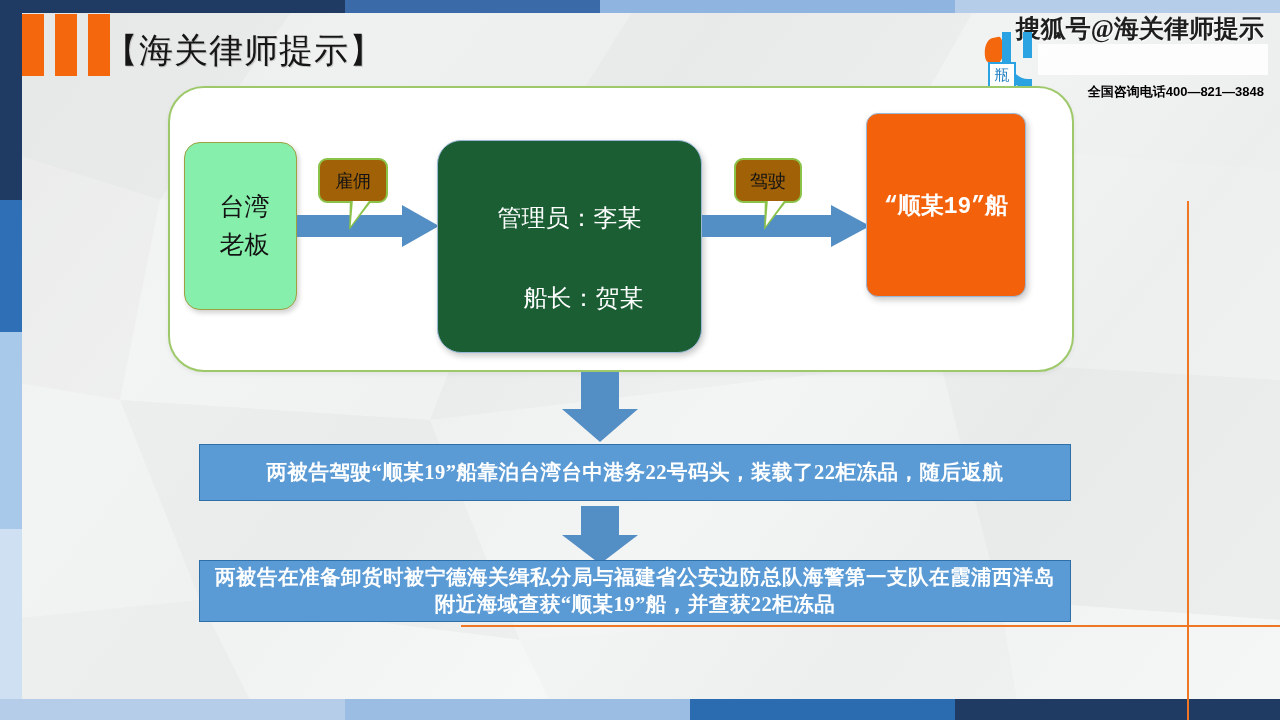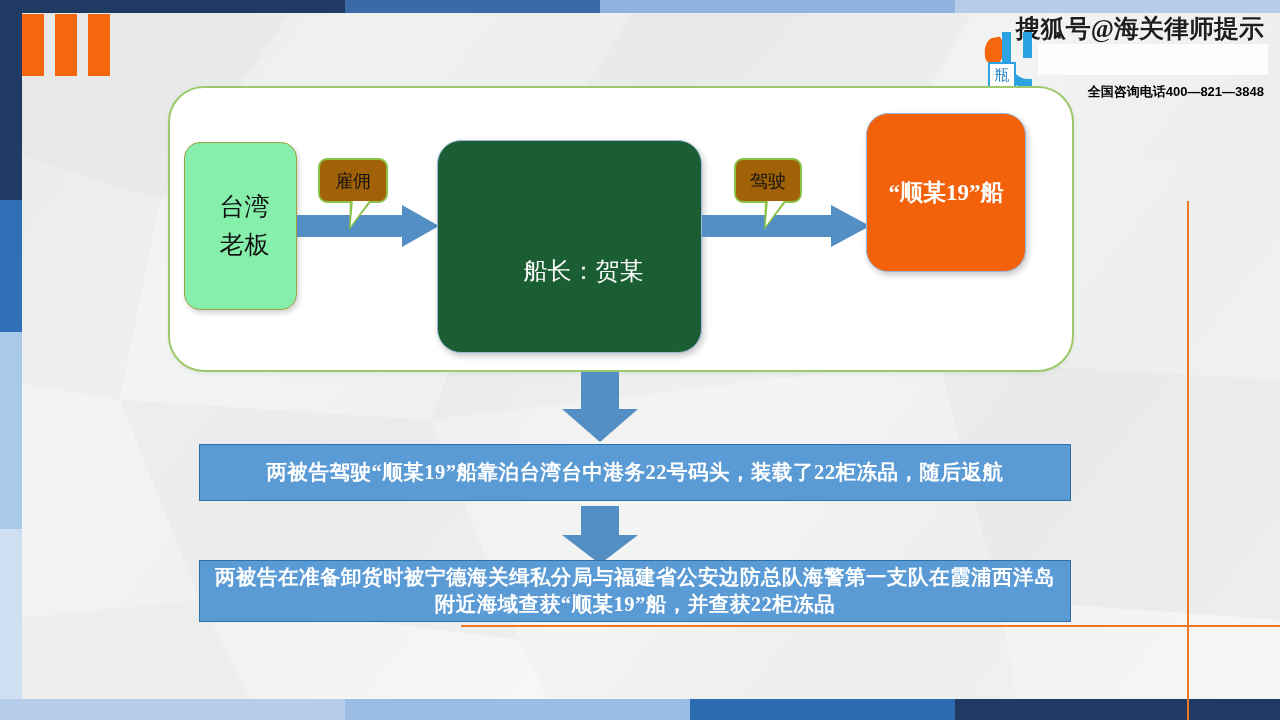--- a/index.html
+++ b/index.html
@@ -145,28 +145,28 @@
     border-radius:24px;
     color:#ffffff;
     font-size:24px;
     box-shadow: 2px 3px 6px rgba(0,0,0,.22);
     flex-direction:column;
     font-family:"Liberation Serif","DejaVu Serif",serif;
   }
   .node-green .l1 { margin-top:22px; }
   .node-green .l2 { margin-top:48px; margin-left:28px; }
   .node-orange {
-    left:866px; top:113px; width:160px; height:159px;
+    left:866px; top:113px; width:160px; height:184px;
     background:#f4610b;
     border:1px solid #9ab8d8;
-    border-radius:22px;
+    border-radius:12px;
     color:#ffffff;
     font-size:23px; font-weight:700;
     box-shadow: 2px 3px 6px rgba(0,0,0,.22);
-    font-family:Liberation Serif, serif;
+    font-family:Liberation Mono, monospace;
   }
 
   
   .harrow { position:absolute; }
   .harrow .shaft { position:absolute; left:0; background:#538ec4; }
   .harrow .head {
     position:absolute; width:0; height:0;
     border-top: 21px solid transparent;
     border-bottom: 21px solid transparent;
   }
@@ -294,20 +294,21 @@
     <i style="height:197px;background:#a8c9ea"></i>
     <i style="height:170px;background:#cfe0f3"></i>
   </div>
 
   <div class="orange-marks">
     <i></i>
     <i></i>
     <i></i>
   </div>
 
+  <div class="slide-title">【海关律师提示】</div>
 
   <div class="wm">
     <div class="wm-line1">搜狐号@海关律师提示</div>
     <div class="wm-strip"></div>
     <div class="wm-line3">全国咨询电话400—821—3848</div>
     <div class="wm-logo">
       <div class="logo-flame"></div>
       <div class="logo-j"></div>
       <div class="logo-j-top"></div>
       <div class="logo-sq">瓶</div>
@@ -327,20 +328,21 @@
     <div class="shaft"></div>
     <div class="head"></div>
   </div>
 
   <div class="callout callout1">
     <span>雇佣</span>
     <span class="tail"></span>
   </div>
 
   <div class="node node-green">
+    <div class="l1">管理员：李某</div>
     <div class="l2">船长：贺某</div>
   </div>
 
   <div class="harrow harrow2">
     <div class="shaft"></div>
     <div class="head"></div>
   </div>
 
   <div class="callout callout2">
     <span>驾驶</span>

